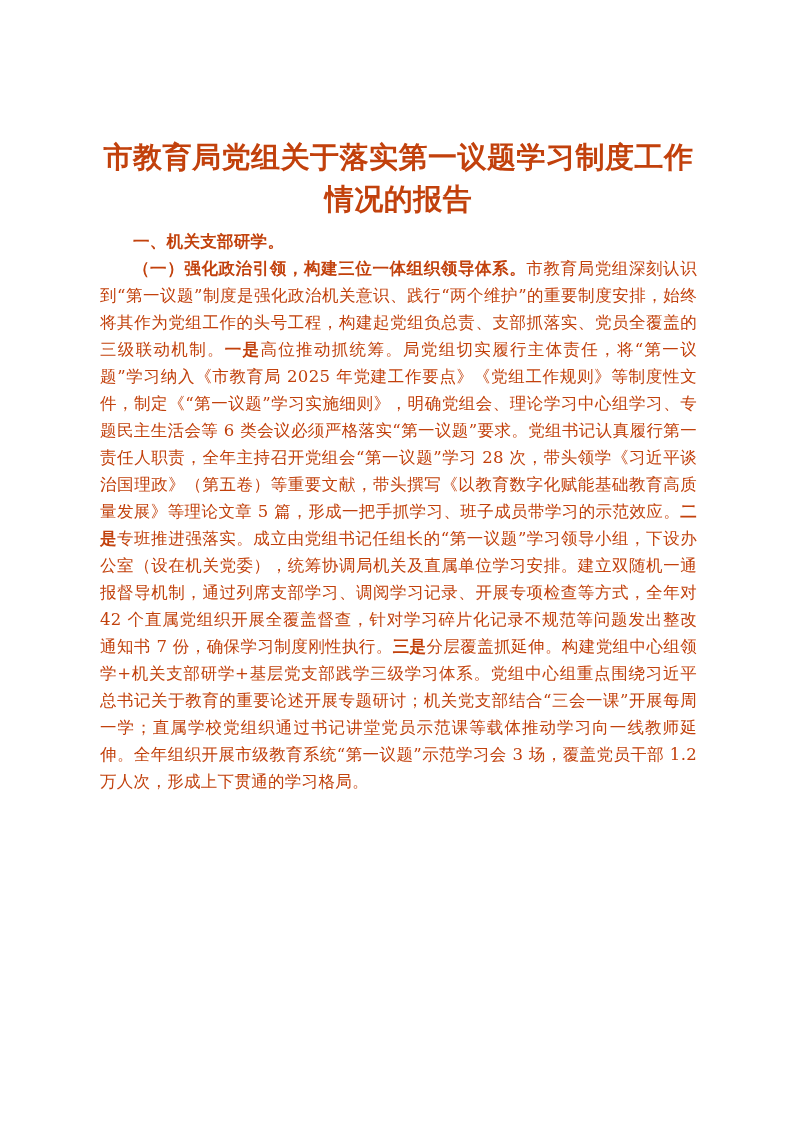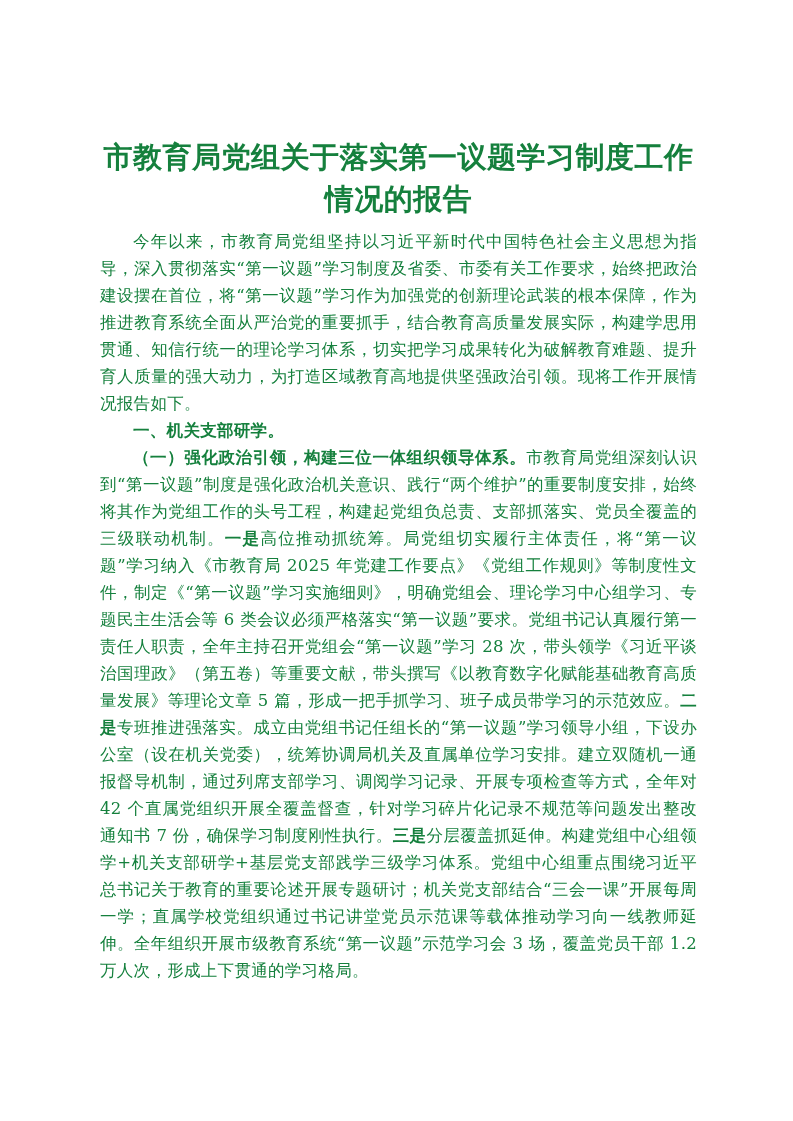--- a/index.html
+++ b/index.html
@@ -9,21 +9,21 @@
   }
   .page {
     position: relative;
     width: 793px;
     height: 1121px;
     background: #ffffff;
     box-sizing: border-box;
     padding: 136px 96px 0 100px;
     overflow: hidden;
     font-family: "DejaVu Serif", "Liberation Serif", serif;
-    color: #15803d;
+    color: #c2410c;
   }
   .doc-title {
     margin: 0 0 8px 0;
     font-size: 29px;
     line-height: 42px;
     font-weight: 700;
     text-align: center;
     letter-spacing: 0.5px;
     font-family: "DejaVu Serif", "Liberation Serif", serif;
   }
@@ -46,17 +46,16 @@
   .para .bold {
     font-weight: 700;
   }
 </style>
 </head>
 <body>
 
 <div class="page">
   <h1 class="doc-title">市教育局党组关于落实第一议题学习制度工作情况的报告</h1>
   <div class="doc-body">
-      <p class="para body"><span>今年以来，市教育局党组坚持以习近平新时代中国特色社会主义思想为指导，深入贯彻落实“第一议题”学习制度及省委、市委有关工作要求，始终把政治建设摆在首位，将“第一议题”学习作为加强党的创新理论武装的根本保障，作为推进教育系统全面从严治党的重要抓手，结合教育高质量发展实际，构建学思用贯通、知信行统一的理论学习体系，切实把学习成果转化为破解教育难题、提升育人质量的强大动力，为打造区域教育高地提供坚强政治引领。现将工作开展情况报告如下。</span></p>
       <p class="para heading1"><span class="bold">一、机关支部研学。</span></p>
       <p class="para body"><span class="bold">（一）强化政治引领，构建三位一体组织领导体系。</span><span>市教育局党组深刻认识到“第一议题”制度是强化政治机关意识、践行“两个维护”的重要制度安排，始终将其作为党组工作的头号工程，构建起党组负总责、支部抓落实、党员全覆盖的三级联动机制。</span><span class="bold">一是</span><span>高位推动抓统筹。局党组切实履行主体责任，将“第一议题”学习纳入《市教育局 2025 年党建工作要点》《党组工作规则》等制度性文件，制定《“第一议题”学习实施细则》，明确党组会、理论学习中心组学习、专题民主生活会等 6 类会议必须严格落实“第一议题”要求。党组书记认真履行第一责任人职责，全年主持召开党组会“第一议题”学习 28 次，带头领学《习近平谈治国理政》（第五卷）等重要文献，带头撰写《以教育数字化赋能基础教育高质量发展》等理论文章 5 篇，形成一把手抓学习、班子成员带学习的示范效应。</span><span class="bold">二是</span><span>专班推进强落实。成立由党组书记任组长的“第一议题”学习领导小组，下设办公室（设在机关党委），统筹协调局机关及直属单位学习安排。建立双随机一通报督导机制，通过列席支部学习、调阅学习记录、开展专项检查等方式，全年对 42 个直属党组织开展全覆盖督查，针对学习碎片化记录不规范等问题发出整改通知书 7 份，确保学习制度刚性执行。</span><span class="bold">三是</span><span>分层覆盖抓延伸。构建党组中心组领学+机关支部研学+基层党支部践学三级学习体系。党组中心组重点围绕习近平总书记关于教育的重要论述开展专题研讨；机关党支部结合“三会一课”开展每周一学；直属学校党组织通过书记讲堂党员示范课等载体推动学习向一线教师延伸。全年组织开展市级教育系统“第一议题”示范学习会 3 场，覆盖党员干部 1.2 万人次，形成上下贯通的学习格局。</span></p>
     </div>
 </div>
 
 </body></html>

